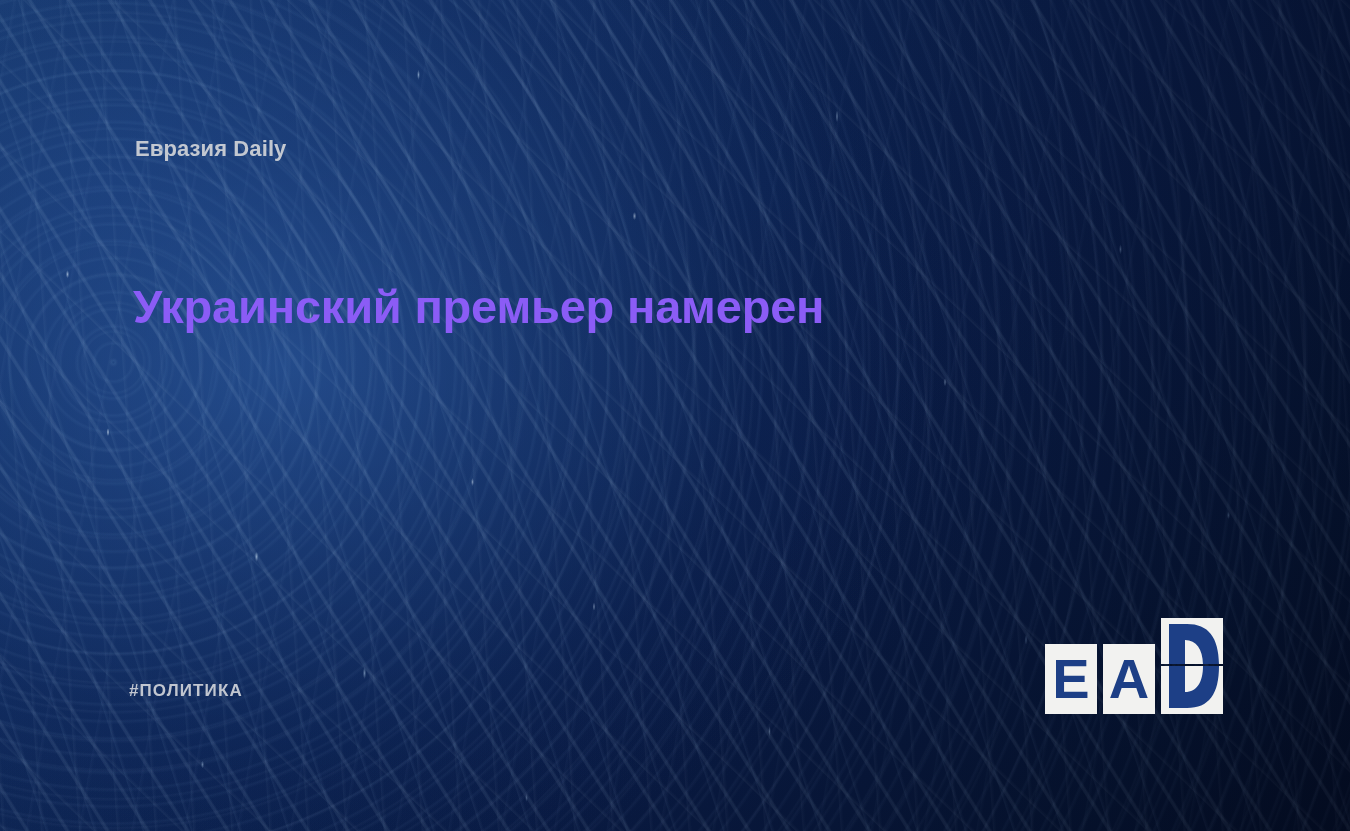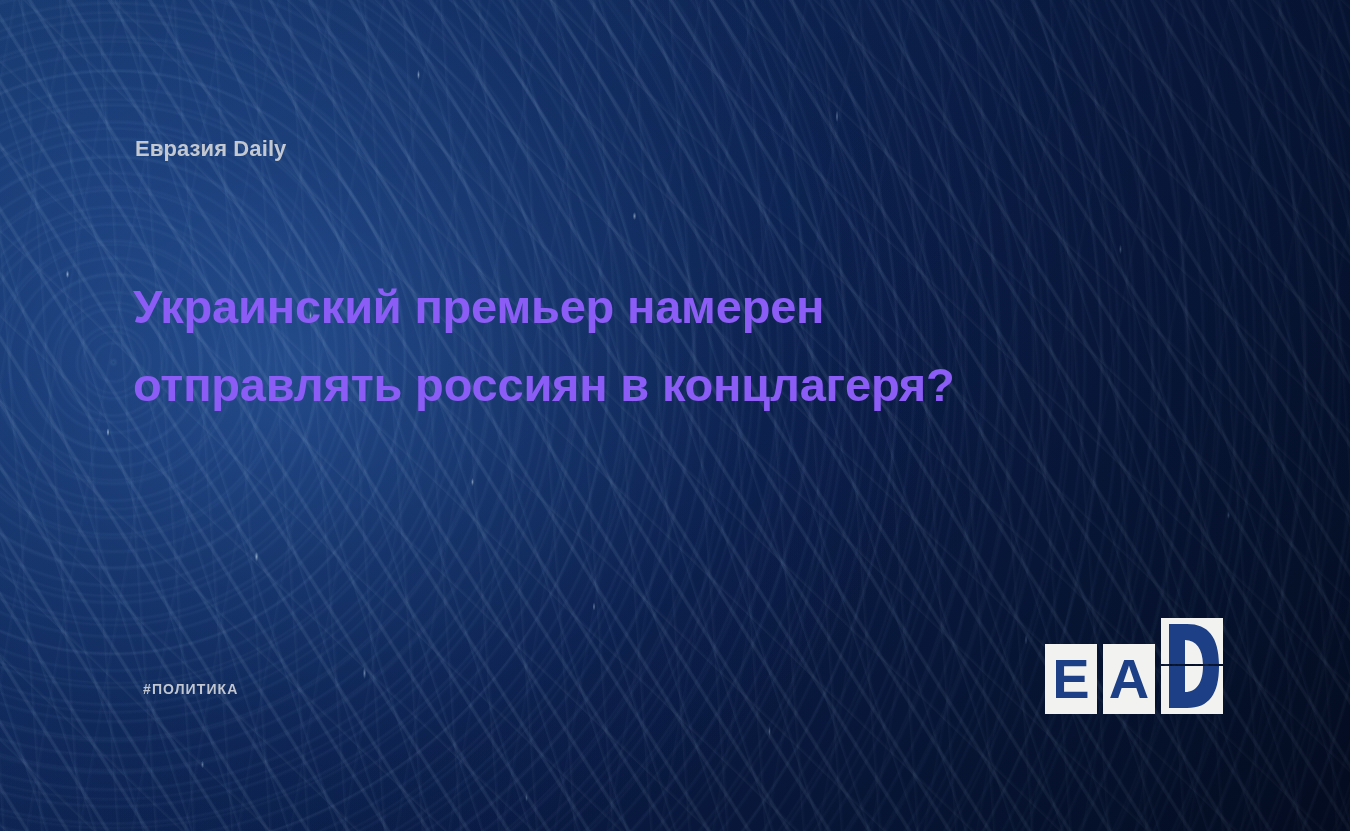--- a/index.html
+++ b/index.html
@@ -181,23 +181,23 @@
     font-size: 47px;
     line-height: 1.66;
     font-weight: bold;
     color: #8b5cf6;
     letter-spacing: -0.2px;
   }
   .headline .hl-line { display: block; white-space: nowrap; }
 
   .tag {
     position: absolute;
-    left: 143px;
+    left: 129px;
     top: 681px;
-    font-size: 14px;
+    font-size: 17px;
     font-weight: bold;
     color: #c1c6d0;
     letter-spacing: 1.1px;
     white-space: nowrap;
   }
 
   
   .logo {
     position: absolute;
     left: 1045px;
@@ -253,21 +253,20 @@
   <div class="trails-b"></div>
   <div class="stars"></div>
   <div class="vignette"></div>
 
   <div class="content">
 
     <div class="brand">Евразия Daily</div>
 
     <div class="headline">
       <span class="hl-line">Украинский премьер намерен</span>
-      <span class="hl-line">отправлять россиян в концлагеря?</span>
     </div>
 
     <div class="tag">#ПОЛИТИКА</div>
 
     <div class="logo">
       <div class="sq sq-e"></div>
       <div class="sq sq-a"></div>
       <div class="sq sq-d1"></div>
       <div class="sq sq-d2"></div>
 

